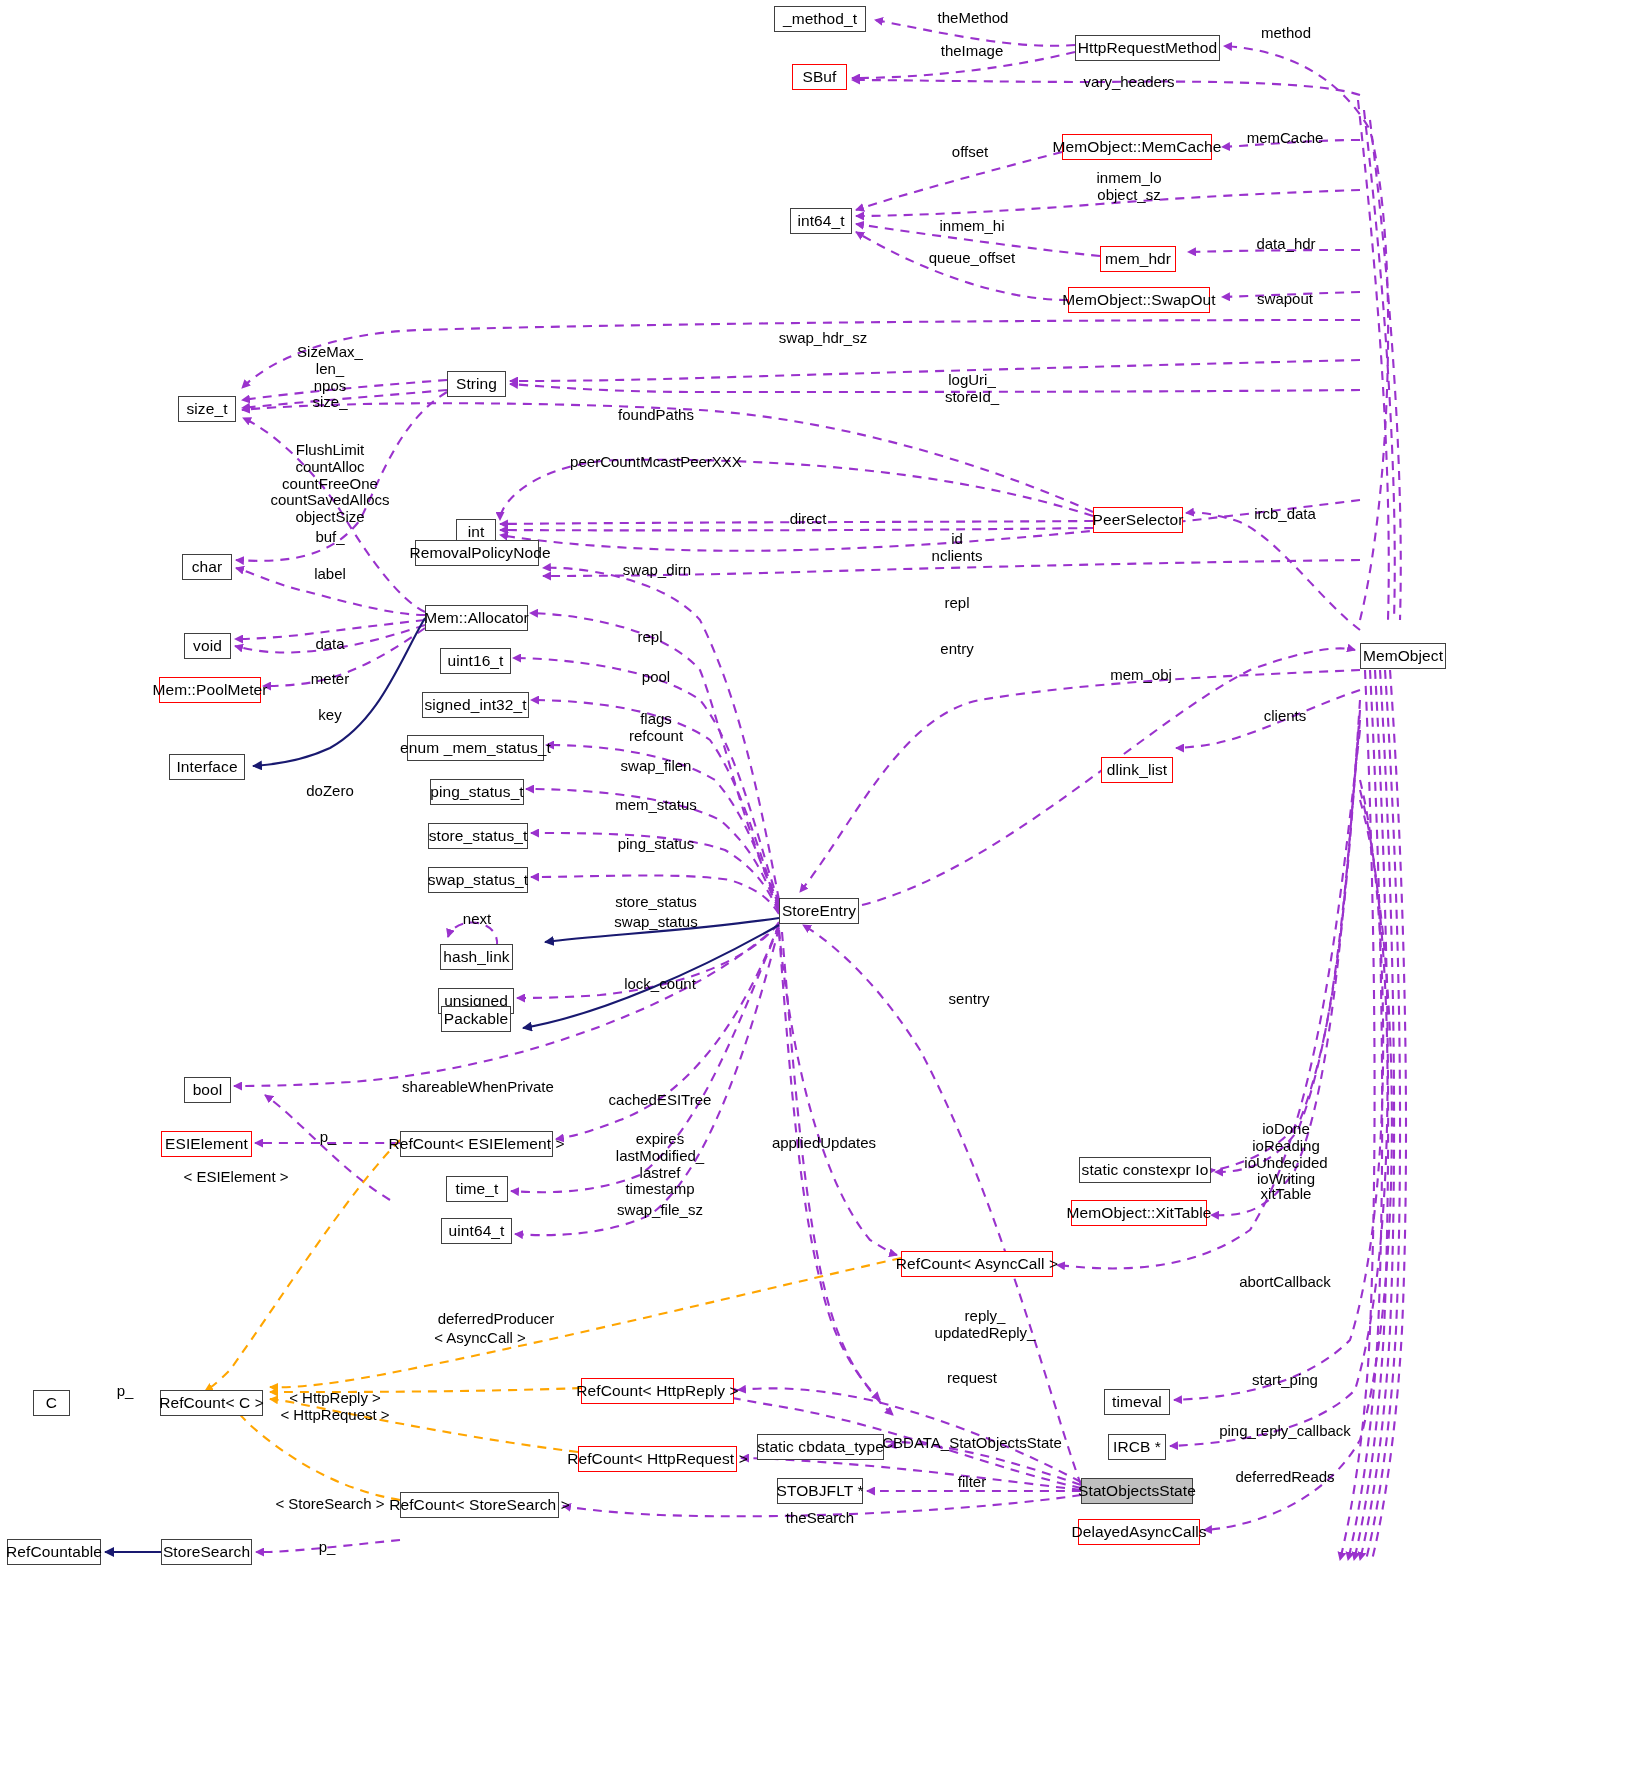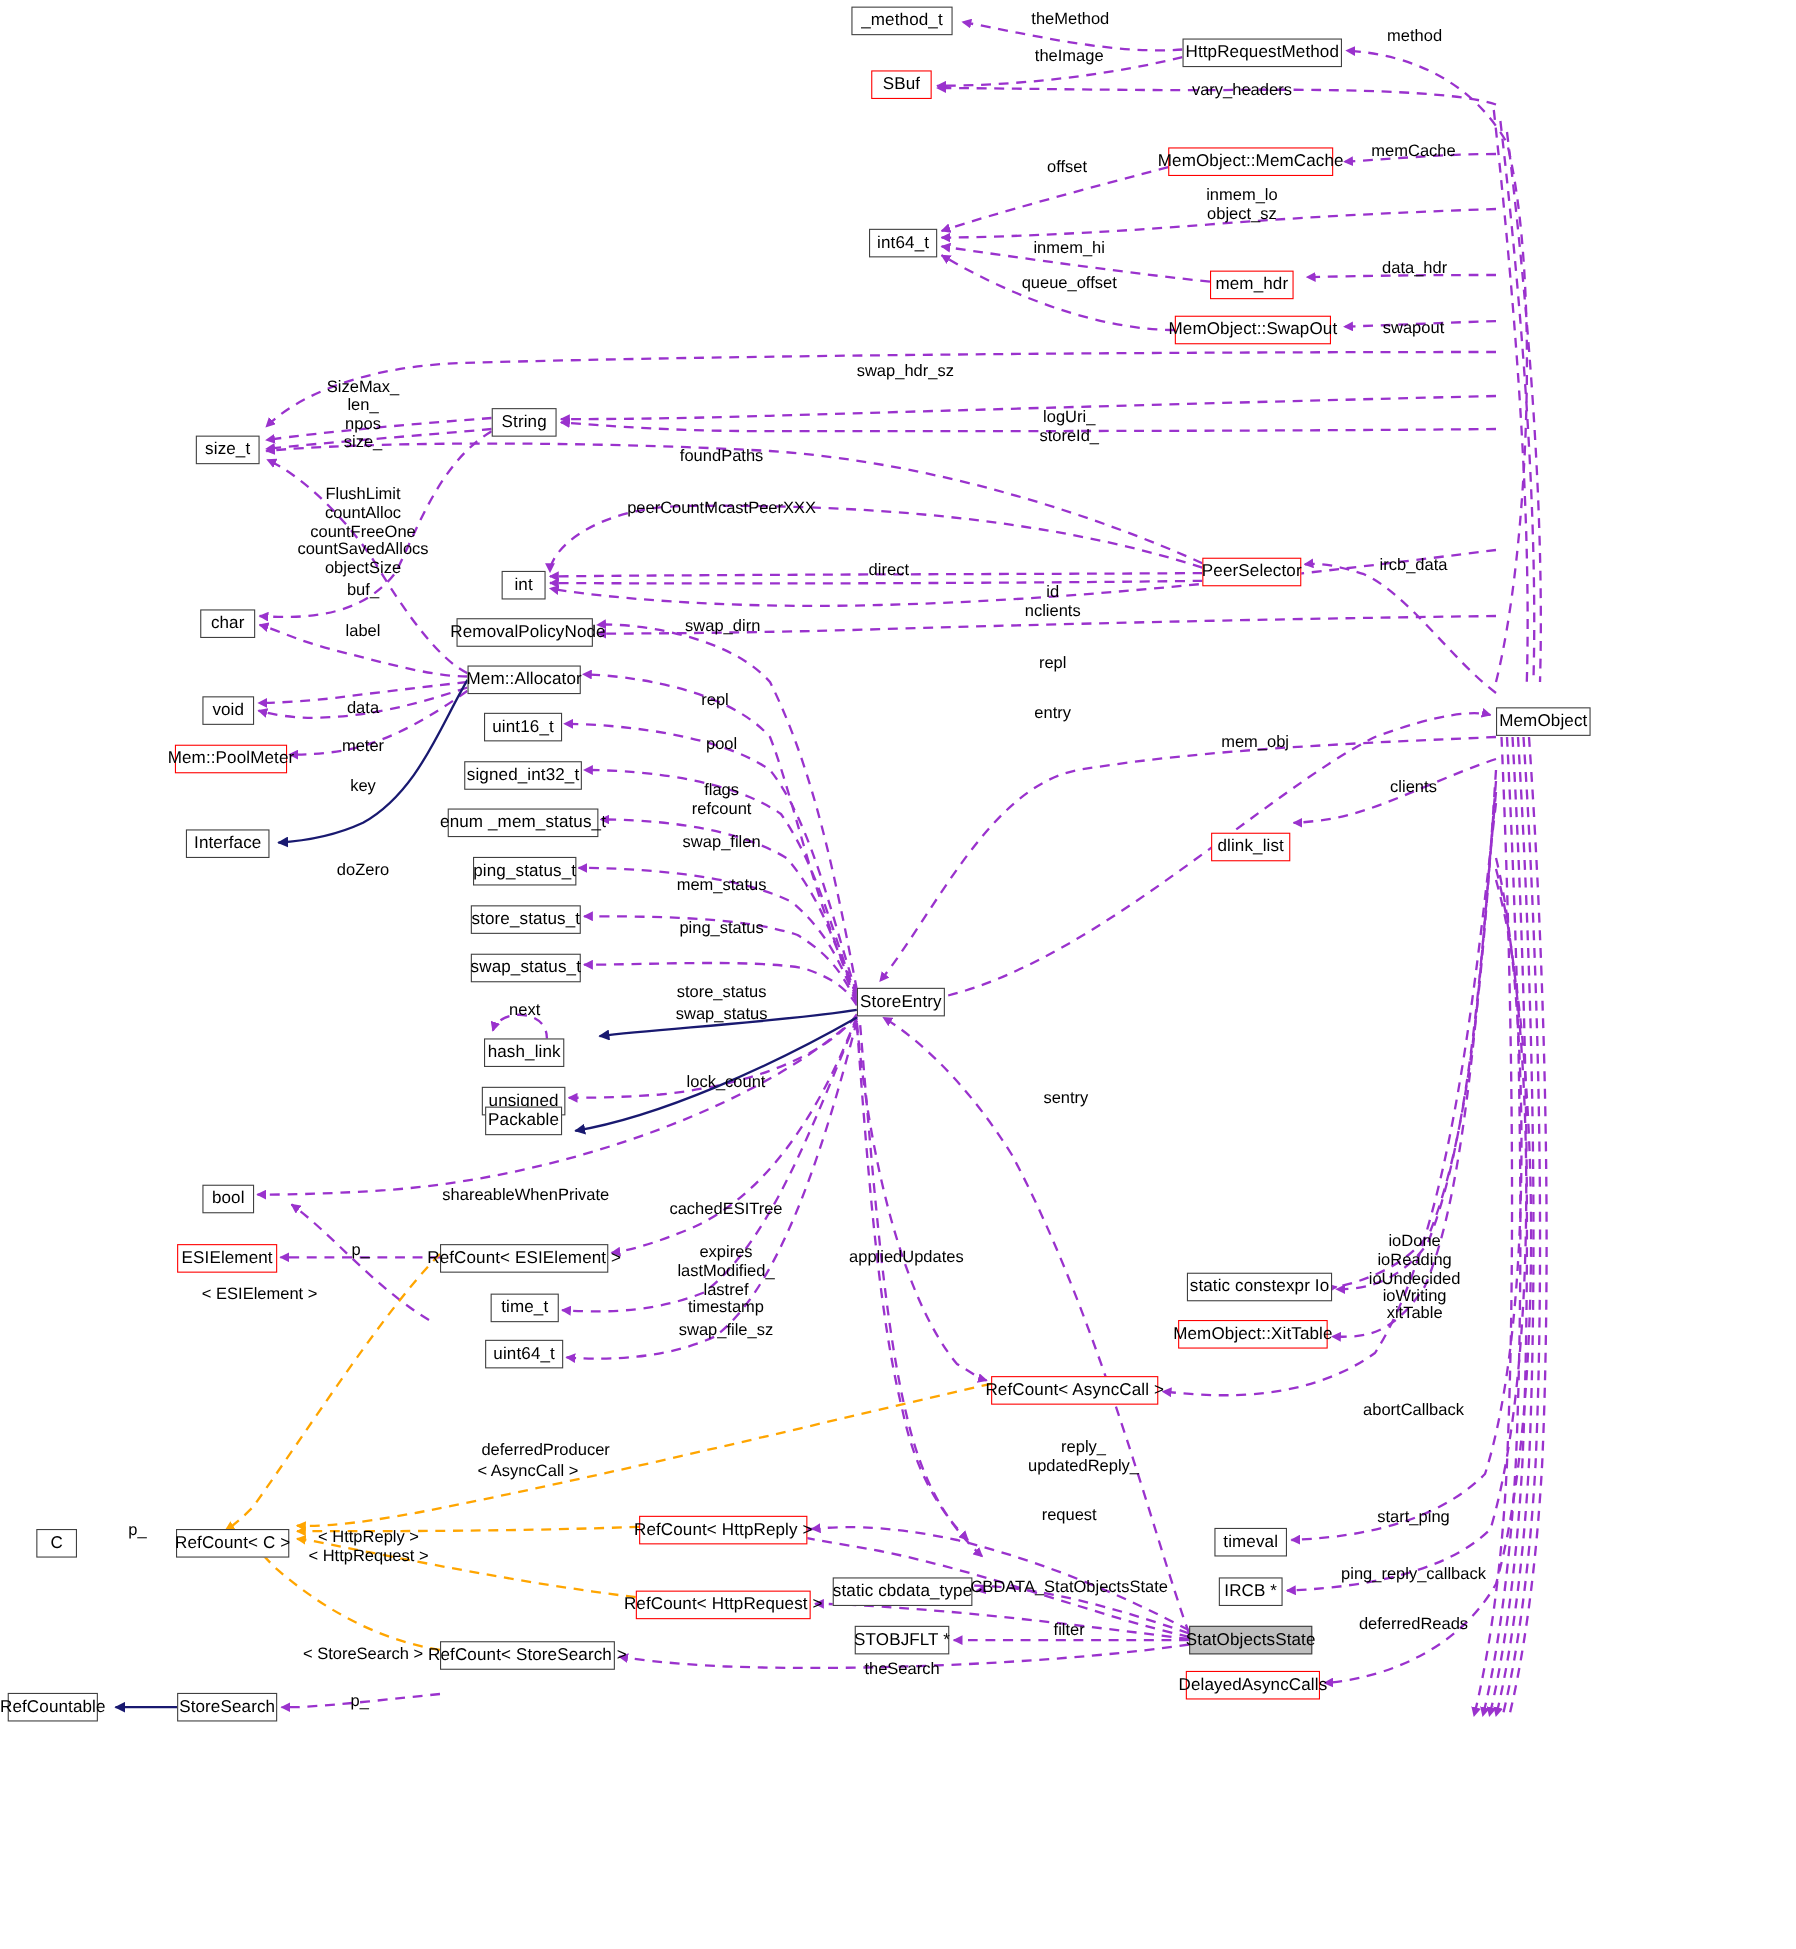--- a/index.html
+++ b/index.html
@@ -254,21 +254,21 @@
     </div>
   <div class="node red" style="left:1093px;top:507px;width:90px;height:26px;">
       <span>PeerSelector</span>
     </div>
   <div class="node" style="left:456px;top:519px;width:40px;height:26px;">
       <span>int</span>
     </div>
   <div class="node" style="left:182px;top:554px;width:50px;height:26px;">
       <span>char</span>
     </div>
-  <div class="node" style="left:415px;top:562px;width:124px;height:26px;padding-left:13px;">
+  <div class="node" style="left:415px;top:540px;width:124px;height:26px;padding-left:13px;">
       <span>RemovalPolicyNode</span>
     </div>
   <div class="node" style="left:425px;top:605px;width:103px;height:26px;">
       <span>Mem::Allocator</span>
     </div>
   <div class="node" style="left:184px;top:633px;width:47px;height:26px;">
       <span>void</span>
     </div>
   <div class="node" style="left:440px;top:648px;width:71px;height:26px;">
       <span>uint16_t</span>
@@ -362,21 +362,21 @@
     </div>
   <div class="node highlight" style="left:1081px;top:1478px;width:112px;height:26px;">
       <span>StatObjectsState</span>
     </div>
   <div class="node" style="left:400px;top:1492px;width:159px;height:26px;">
       <span>RefCount&lt; StoreSearch &gt;</span>
     </div>
   <div class="node red" style="left:1078px;top:1519px;width:122px;height:26px;">
       <span>DelayedAsyncCalls</span>
     </div>
-  <div class="node" style="left:7px;top:1539px;width:82px;height:26px;">
+  <div class="node" style="left:7px;top:1539px;width:94px;height:26px;">
       <span>RefCountable</span>
     </div>
   <div class="node" style="left:161px;top:1539px;width:91px;height:26px;">
       <span>StoreSearch</span>
     </div>
 
   <div class="elabel" style="left:973px;top:10px;">theMethod</div>
   <div class="elabel" style="left:1286px;top:25px;">method</div>
   <div class="elabel" style="left:972px;top:43px;">theImage</div>
   <div class="elabel" style="left:1129px;top:74px;">vary_headers</div>

